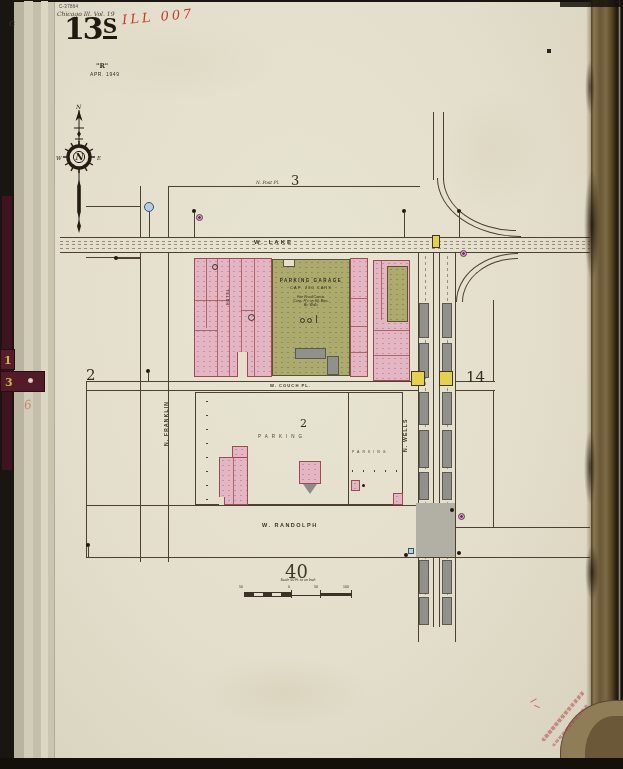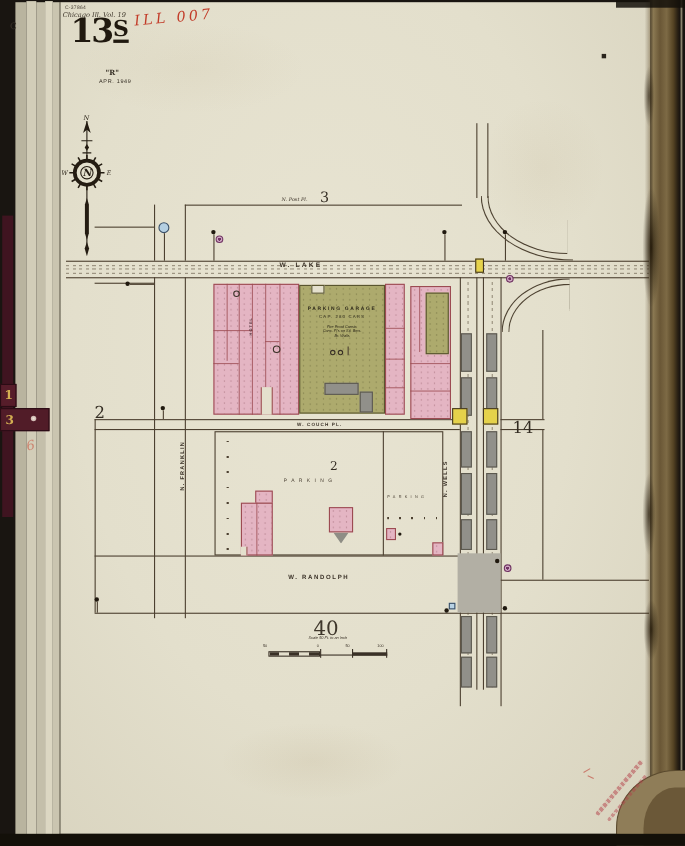--- a/index.html
+++ b/index.html
@@ -239,21 +239,21 @@
 
   <div class="lbl" style="left:254px;top:239px;font-size:6px;letter-spacing:2px;">W. LAKE</div>
   <div class="lbl" style="left:270px;top:382.5px;font-size:4.2px;letter-spacing:1px;">W. COUCH PL.</div>
   <div class="lbl" style="left:262px;top:522px;font-size:5.5px;letter-spacing:1.5px;">W. RANDOLPH</div>
   <span class="a rot lbl" style="left:163px;top:446px;font-size:5px;letter-spacing:1.2px;">N. FRANKLIN</span>
   <span class="a rot lbl" style="left:402px;top:452px;font-size:5px;letter-spacing:1.2px;">N. WELLS</span>
   <div class="a" style="left:256px;top:180px;font-family:'DejaVu Serif',serif;font-style:italic;font-size:4.5px;color:#3a3127;">N. Post Pl.</div>
 
   <div class="num" style="left:291px;top:173px;font-size:13px;">3</div>
   <div class="num" style="left:86px;top:366px;font-size:15px;">2</div>
-  <div class="num" style="left:466px;top:380px;font-size:15px;">14</div>
+  <div class="num" style="left:466px;top:368px;font-size:15px;">14</div>
   <div class="num" style="left:300px;top:417px;font-size:11px;">2</div>
   <div class="num" style="left:285px;top:561px;font-size:18px;color:#3f372c;">40</div>
 
   <div class="lbl" style="left:258px;top:434px;font-size:4.5px;letter-spacing:4px;font-weight:400;color:#4a4034;">PARKING</div>
   <div class="lbl" style="left:352px;top:450px;font-size:3.5px;letter-spacing:3px;font-weight:400;color:#4a4034;">PARKING</div>
 
   <div class="a" style="left:238px;top:578px;width:120px;height:24px;">
     <div style="position:absolute;left:14px;top:0;width:92px;text-align:center;font-size:3.5px;font-style:italic;color:#3a3127;">Scale 50 Ft. to an Inch</div>
     <div style="position:absolute;left:1px;top:7px;font-size:3.5px;color:#3a3127;">50</div>
     <div style="position:absolute;left:50px;top:7px;font-size:3.5px;color:#3a3127;">0</div>

